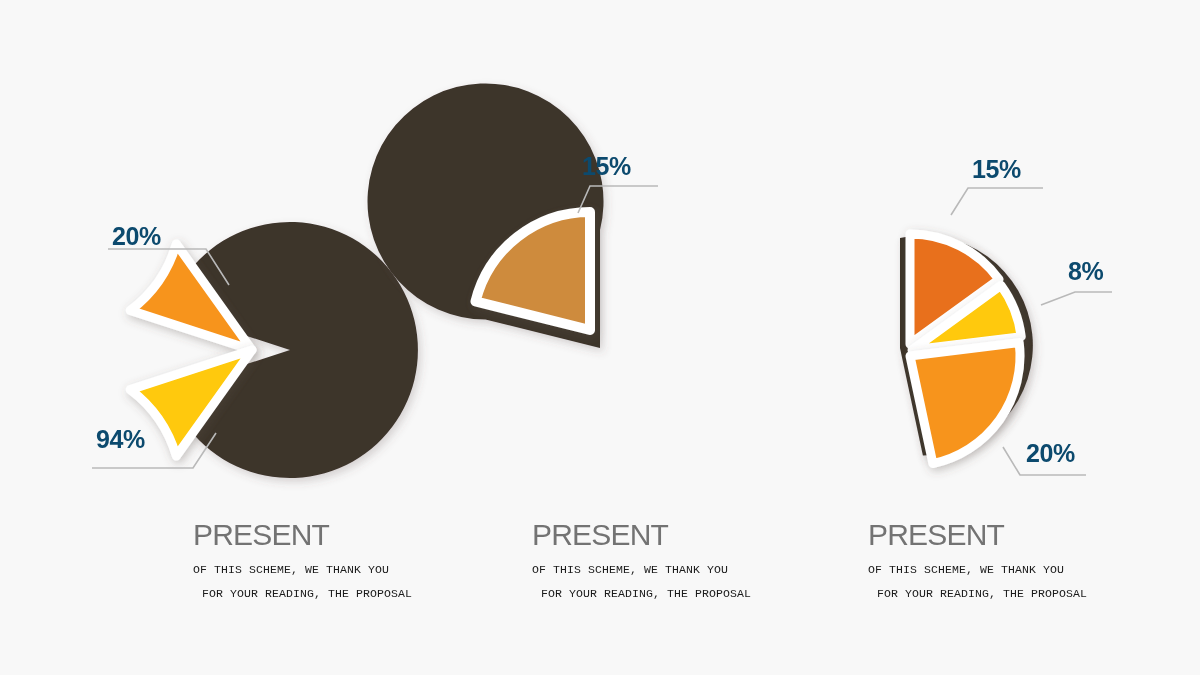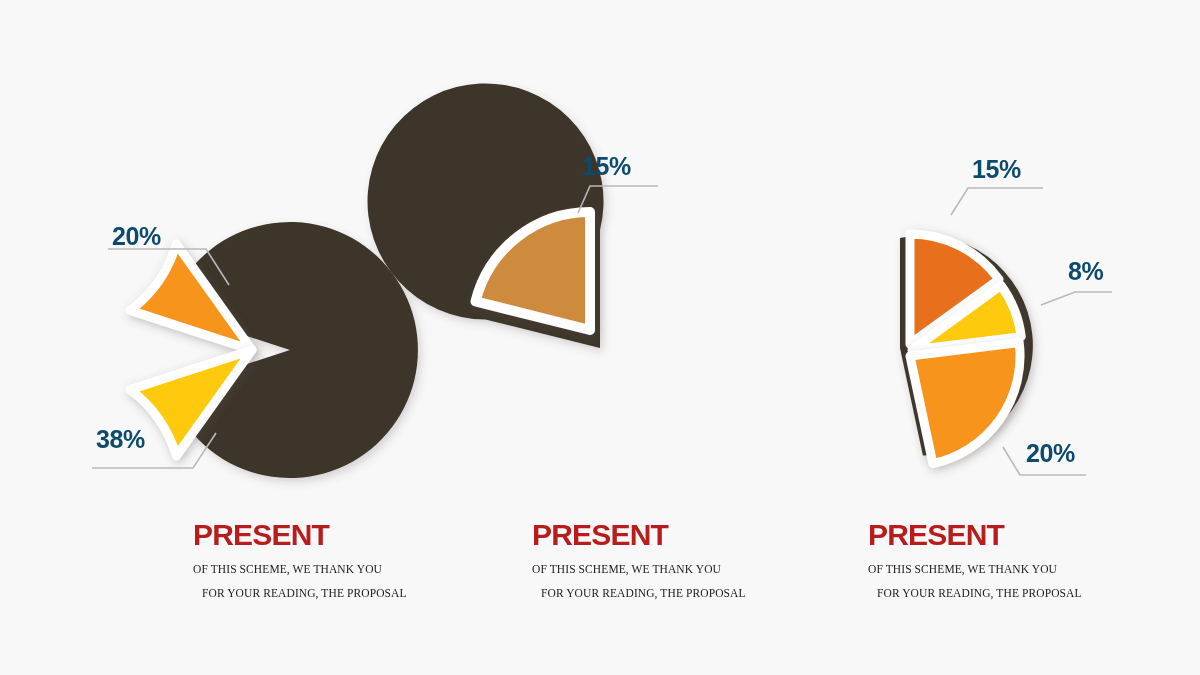--- a/index.html
+++ b/index.html
@@ -35,29 +35,29 @@
     color: #0c4a6e;
     letter-spacing: -0.4px;
     white-space: nowrap;
   }
   .text-block {
     position: absolute;
     width: 300px;
   }
   .block-title {
     font-family: "Liberation Sans", sans-serif;
-    font-weight: bold;
+    font-weight: normal;
     font-size: 30px;
     letter-spacing: -0.8px;
-    color: #b91c1c;
+    color: #737373;
     margin: 0 0 14px 0;
     line-height: 1;
   }
   .block-line {
-    font-family: Liberation Serif, serif;
+    font-family: Liberation Mono, monospace;
     font-size: 11.5px;
     letter-spacing: 0.1px;
     color: #1b1b1b;
     line-height: 1;
     margin-bottom: 12px;
     white-space: nowrap;
   }
   .block-line.indent {
     padding-left: 9px;
   }
@@ -111,21 +111,21 @@
 
       <polyline points="1043,188 968,188 951,215" fill="none" stroke="#b9b9b9" stroke-width="1.6"></polyline>
 
       <polyline points="1112,292 1075,292 1041,305" fill="none" stroke="#b9b9b9" stroke-width="1.6"></polyline>
 
       <polyline points="1086,475 1020,475 1003,447" fill="none" stroke="#b9b9b9" stroke-width="1.6"></polyline>
     </g>
   </svg>
 
   <div class="pct-label" style="left:112px; top:222px;">20%</div>
-  <div class="pct-label" style="left:96px; top:425px;">38%</div>
+  <div class="pct-label" style="left:96px; top:425px;">94%</div>
   <div class="pct-label" style="left:582px; top:152px;">15%</div>
   <div class="pct-label" style="left:972px; top:155px;">15%</div>
   <div class="pct-label" style="left:1068px; top:257px;">8%</div>
   <div class="pct-label" style="left:1026px; top:439px;">20%</div>
 
   <div class="text-block" style="left:193px; top:520px;">
     <div class="block-title">PRESENT</div>
     <div class="block-line">OF THIS SCHEME, WE THANK YOU</div>
     <div class="block-line indent">FOR YOUR READING, THE PROPOSAL</div>
   </div>

